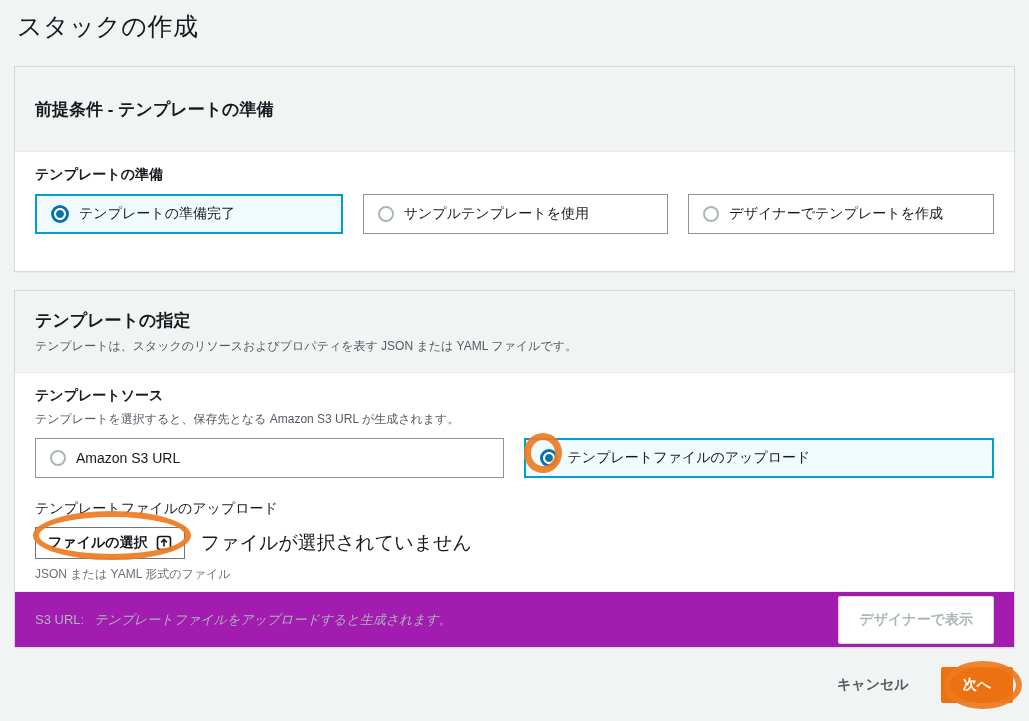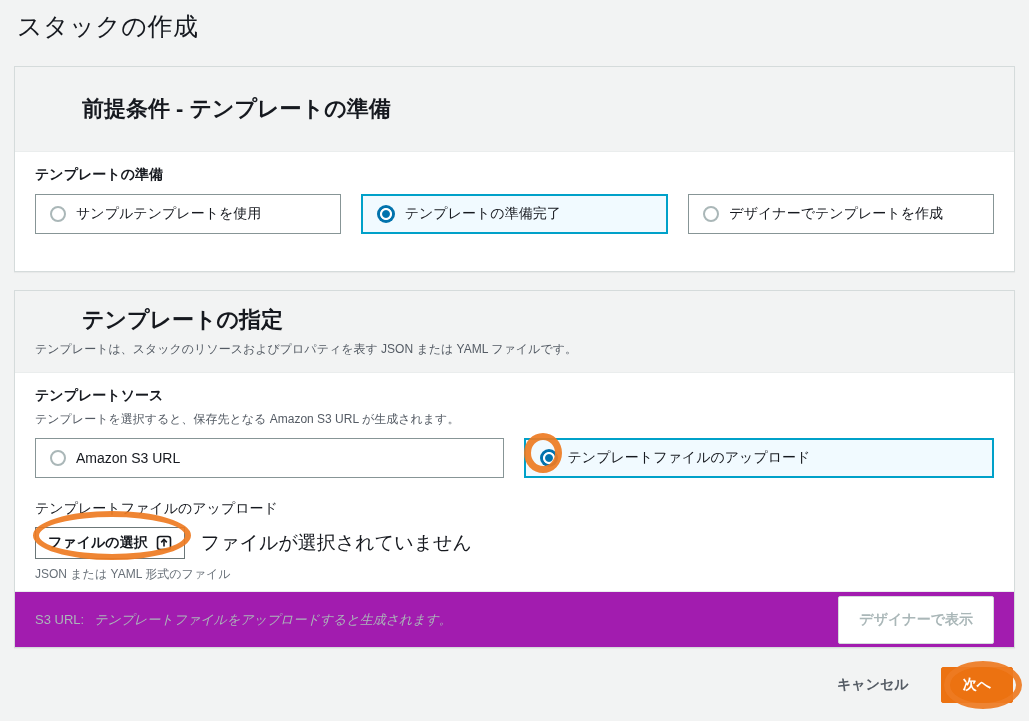--- a/index.html
+++ b/index.html
@@ -25,21 +25,21 @@
   .card-1 { top:66px; height:206px; }
   .card-2 { top:290px; height:358px; }
   .card-header {
     background:#f2f3f3;
     border-bottom:1px solid #eaeded;
     padding:0 20px;
     display:flex; flex-direction:column; justify-content:center;
   }
   .card-1 .card-header { height:85px; }
   .card-2 .card-header { height:82px; }
-  .card-title { font-size:22px; font-weight:700; color:#16191f;margin-left:47px; }
+  .card-title { font-size:17px; font-weight:700; color:#16191f; }
   .card-subtitle { font-size:12px; color:#545b64; margin-top:6px; }
   .card-body { padding:14px 20px 20px 20px; background:#fff; }
   .field-label { font-size:14px; font-weight:700; color:#16191f; }
   .field-label.regular { font-weight:400; }
   .field-desc { font-size:12px; color:#545b64; margin-top:6px; }
   .tile-row { display:flex; gap:20px; margin-top:10px; }
   .tile {
     flex:1; height:40px;
     border:1px solid #879596; background:#fff;
     display:flex; align-items:center; gap:10px;
@@ -109,27 +109,27 @@
 
 <h1 class="page-title">スタックの作成</h1>
 
 <section class="card card-1">
   <div class="card-header">
     <div class="card-title">前提条件 - テンプレートの準備</div>
   </div>
   <div class="card-body">
     <div class="field-label">テンプレートの準備</div>
     <div class="tile-row">
+      <div class="tile selected">
+        <span class="radio checked"></span>
+        <span>テンプレートの準備完了</span>
+      </div>
       <div class="tile">
         <span class="radio"></span>
         <span>サンプルテンプレートを使用</span>
-      </div>
-      <div class="tile selected">
-        <span class="radio checked"></span>
-        <span>テンプレートの準備完了</span>
       </div>
       <div class="tile">
         <span class="radio"></span>
         <span>デザイナーでテンプレートを作成</span>
       </div>
     </div>
   </div>
 </section>
 
 <section class="card card-2">

